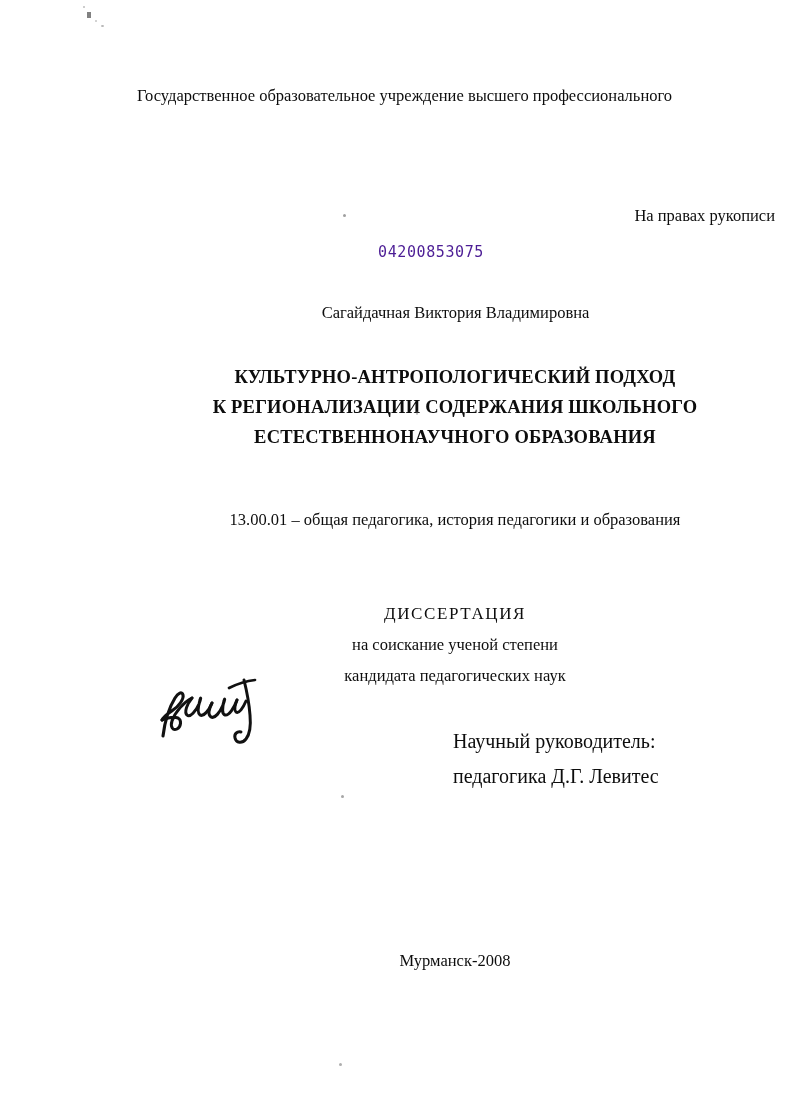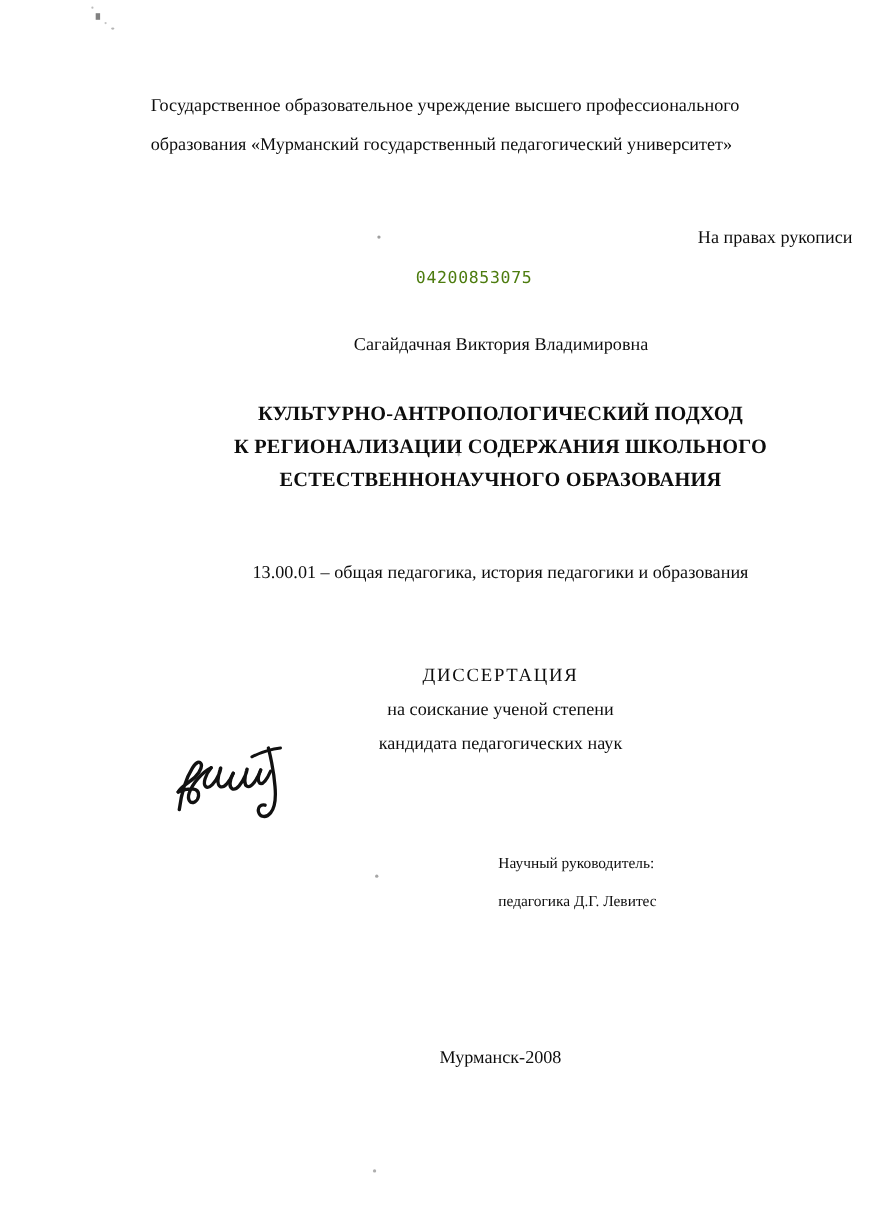--- a/index.html
+++ b/index.html
@@ -54,21 +54,21 @@
   }
 
   
   .reg-number {
     left: 355px;
     top: 242px;
     font-family: "DejaVu Sans Mono", "Liberation Mono", monospace;
     font-size: 15px;
     letter-spacing: 0.6px;
     line-height: 20px;
-    color: #4d7c0f;
+    color: #4c1d95;
   }
 
   
   .author {
     left: 0;
     top: 301px;
     width: 865px;
     text-align: center;
     font-size: 16.5px;
     line-height: 24px;
@@ -107,24 +107,24 @@
   }
 
   .diss-kind .heading {
     letter-spacing: 1.6px;
     font-size: 17px;
   }
 
   
   .supervisor {
     left: 430px;
-    top: 768px;
+    top: 724px;
     width: 340px;
     text-align: left;
-    font-size: 14px;
+    font-size: 20px;
     line-height: 35px;
   }
 
   
   .imprint {
     left: 0;
     top: 949px;
     width: 864px;
     text-align: center;
     font-size: 16.5px;
@@ -155,21 +155,20 @@
   }
   .speck.sq { border-radius: 0; }
 </style>
 </head>
 <body>
 
 <div class="page">
 
   <div class="tblock institution">
     <span class="line">Государственное образовательное учреждение высшего профессионального</span>
-    <span class="line">образования «Мурманский государственный педагогический университет»</span>
   </div>
 
   <div class="tblock manuscript-note">На правах рукописи</div>
 
   <div class="tblock reg-number">04200853075</div>
 
   <div class="tblock author">Сагайдачная Виктория Владимировна</div>
 
   <div class="tblock main-title">
     <span class="line">КУЛЬТУРНО-АНТРОПОЛОГИЧЕСКИЙ ПОДХОД</span>

